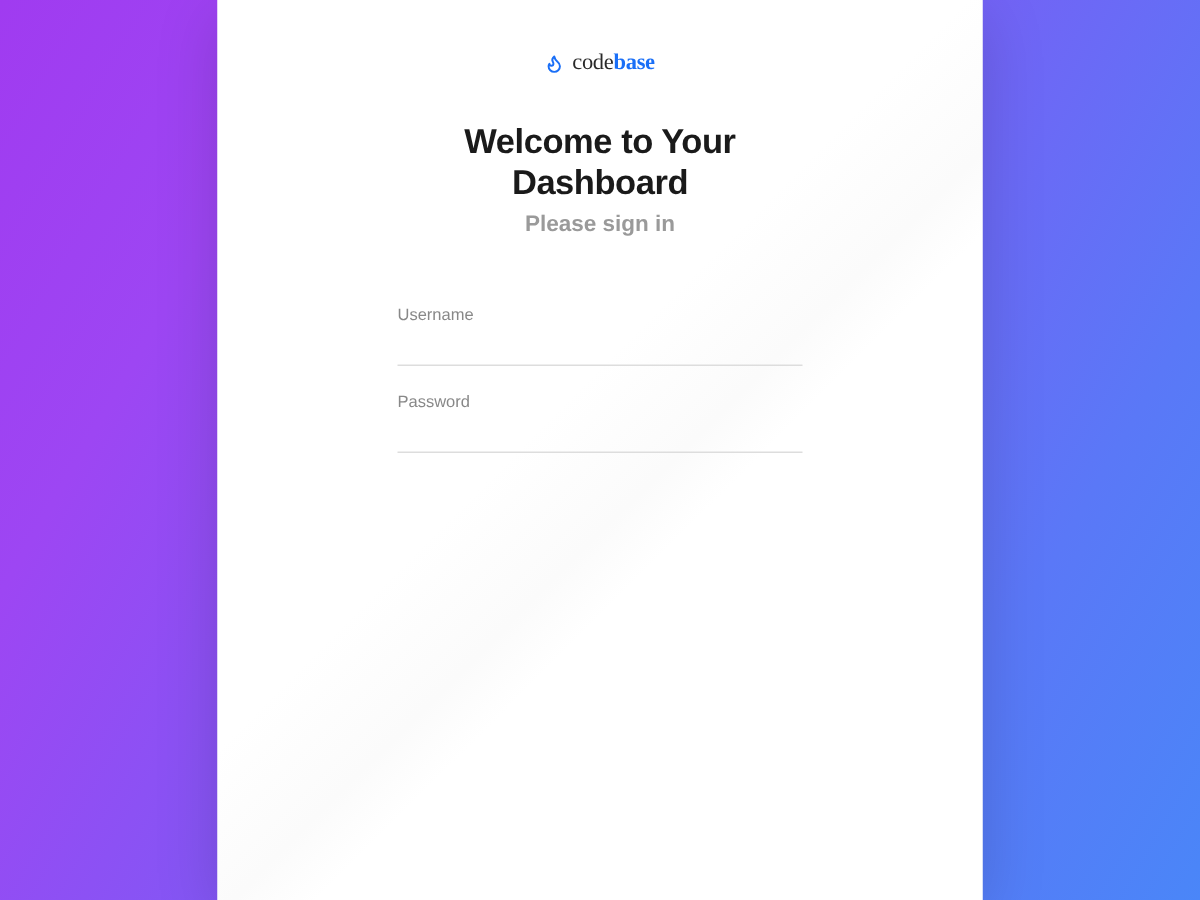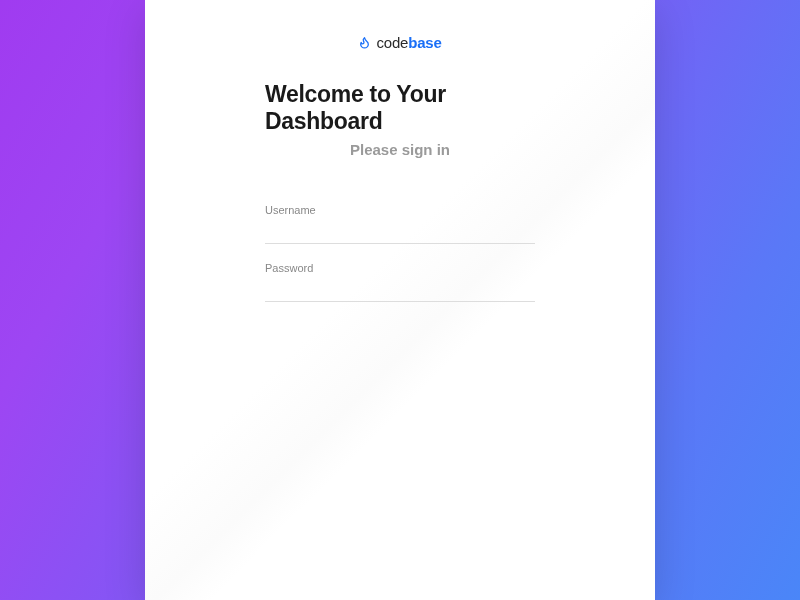--- a/index.html
+++ b/index.html
@@ -20,23 +20,23 @@
     }
     .logo {
       display: flex;
       align-items: center;
       justify-content: center;
       gap: 5px;
       margin-bottom: 30px;
       margin-top: 4px;
     }
     .logo-icon { color: #1a6ff7; }
-    .logo-text { font-size: 15px; font-weight: 400; color: #2a2a2a; letter-spacing: -0.2px; }
+    .logo-text { font-size: 15px; font-weight: 400; color: #2a2a2a; letter-spacing: -0.2px; font-family: Liberation Serif, serif; }
     .logo-text b { font-weight: 700; color: #1a6ff7; }
-    .title { font-size: 23px; font-weight: 800; color: #1a1a1a; letter-spacing: -0.3px; }
+    .title { font-size: 23px; font-weight: 800; color: #1a1a1a; text-align: center; letter-spacing: -0.3px; }
     .subtitle { font-size: 15px; color: #9a9a9a; text-align: center; margin-top: 6px; font-weight: 700; }
     .form { margin-top: 46px; }
     .field { margin-bottom: 18px; }
     .field label { display: block; font-size: 11px; color: #888; font-weight: 400; padding-bottom: 6px; }
     .field input {
       width: 100%;
       border: none;
       border-bottom: 1px solid #ddd;
       font-size: 13px;
       padding: 2px 0 4px 0;

